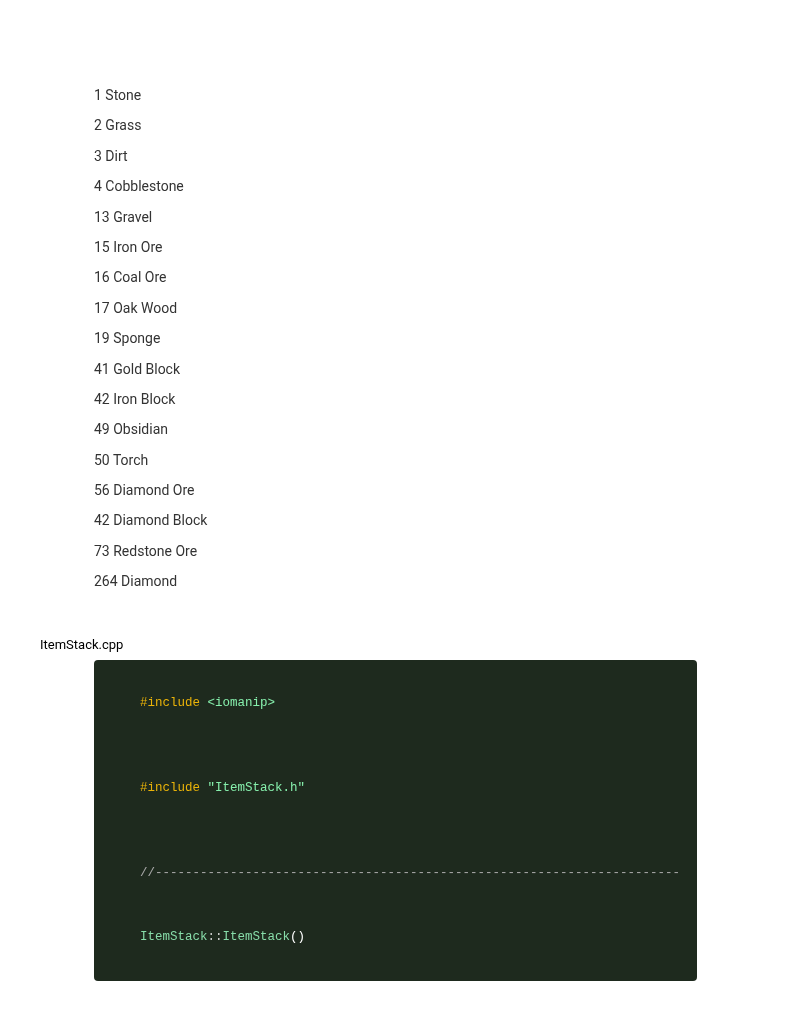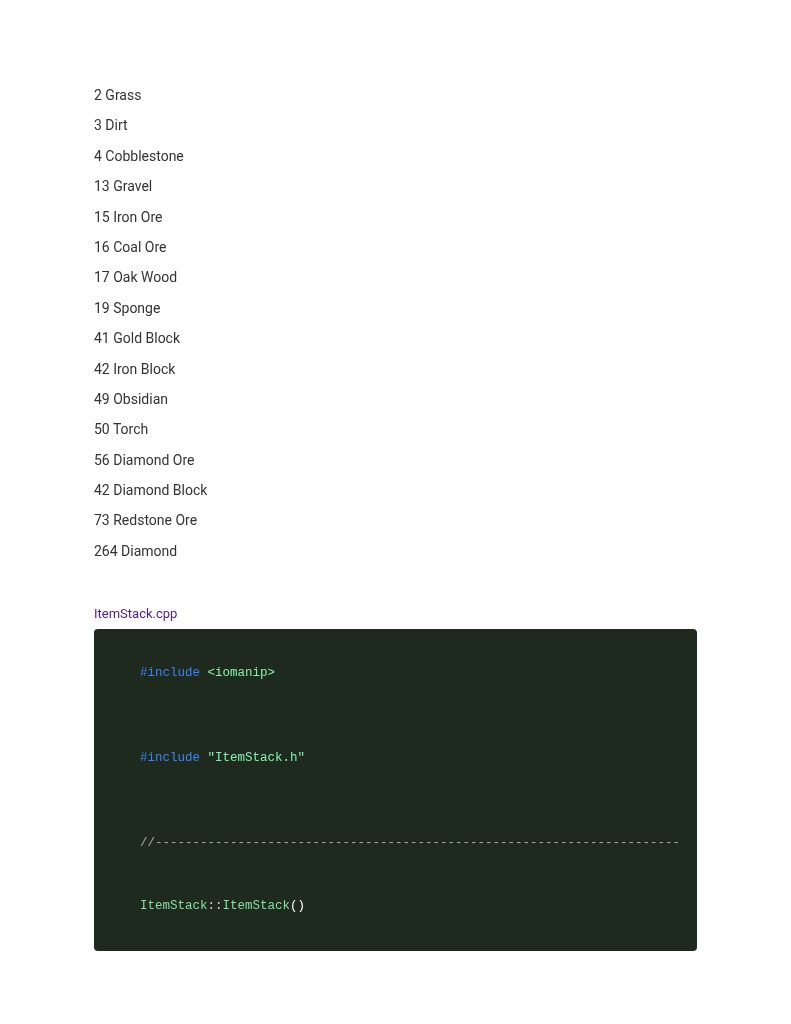--- a/index.html
+++ b/index.html
@@ -23,55 +23,56 @@
     }
 
     .item-entry {
       padding: 4px 0;
       font-size: 14px;
       color: #333333;
       line-height: 1.6;
     }
 
     .file-label {
-      padding: 0 94px;
+      padding: 0 40px;
       margin-bottom: 8px;
       font-size: 13px;
-      color: #4c1d95;
+      color: #000000;
     }
 
     .code-block {
       margin: 0 94px;
       background-color: #1e2a1e;
       border-radius: 4px;
       padding: 12px 16px;
       font-family: "Courier New", Courier, monospace;
       font-size: 12.5px;
       line-height: 1.7;
       overflow-x: auto;
     }
 
     .code-line {
       display: block;
       white-space: pre;
     }
 
-    .c-include-keyword { color: #3b82f6; }
+    .c-include-keyword { color: #eab308; }
     .c-include-path { color: #86efac; }
     .c-comment { color: #aaaaaa; }
     .c-class { color: #88ddaa; }
     .c-double-colon { color: #cccccc; }
     .c-func { color: #88ddaa; }
     .c-paren { color: #ffffff; }
     .c-default { color: #cccccc; }
   </style>
 </head>
 <body>
 
 <div class="item-list">
+<div class="item-entry">1 Stone</div>
     <div class="item-entry">2 Grass</div>
     <div class="item-entry">3 Dirt</div>
     <div class="item-entry">4 Cobblestone</div>
     <div class="item-entry">13 Gravel</div>
     <div class="item-entry">15 Iron Ore</div>
     <div class="item-entry">16 Coal Ore</div>
     <div class="item-entry">17 Oak Wood</div>
     <div class="item-entry">19 Sponge</div>
     <div class="item-entry">41 Gold Block</div>
     <div class="item-entry">42 Iron Block</div>

